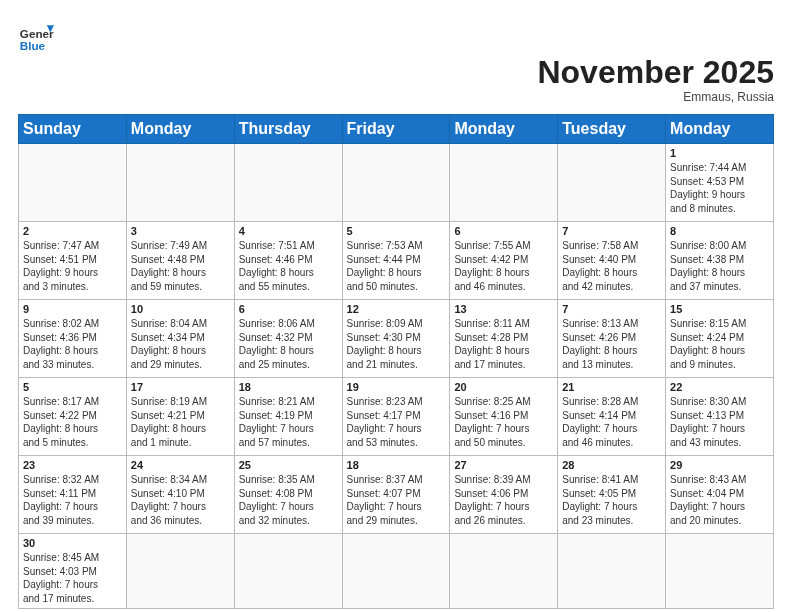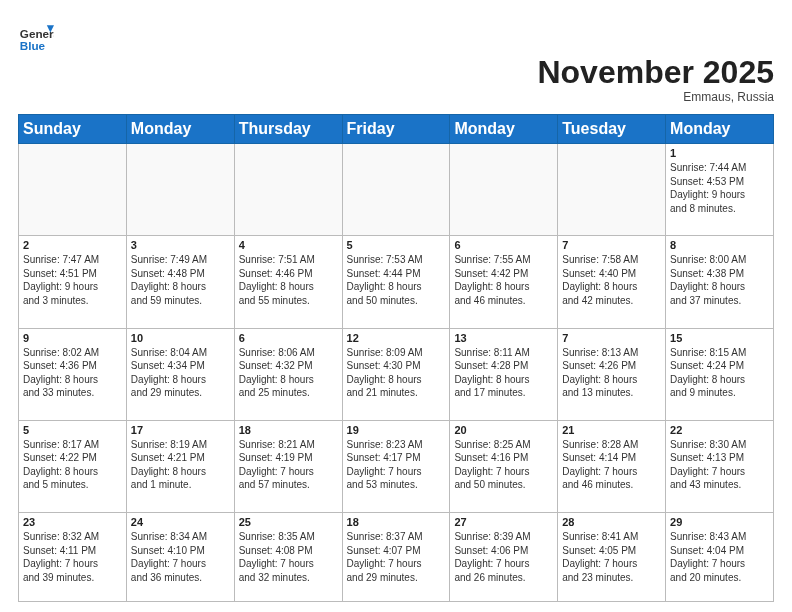--- a/index.html
+++ b/index.html
@@ -245,15 +245,27 @@
           </td>
           <td>
             <span class="day-number">28</span>
             <div class="day-info">Sunrise: 8:41 AM<br>Sunset: 4:05 PM<br>Daylight: 7 hours<br>and 23 minutes.</div>
           </td>
           <td>
             <span class="day-number">29</span>
             <div class="day-info">Sunrise: 8:43 AM<br>Sunset: 4:04 PM<br>Daylight: 7 hours<br>and 20 minutes.</div>
           </td>
         </tr>
+        <tr>
+          <td>
+            <span class="day-number">30</span>
+            <div class="day-info">Sunrise: 8:45 AM<br>Sunset: 4:03 PM<br>Daylight: 7 hours<br>and 17 minutes.</div>
+          </td>
+          <td class="empty-cell"></td>
+          <td class="empty-cell"></td>
+          <td class="empty-cell"></td>
+          <td class="empty-cell"></td>
+          <td class="empty-cell"></td>
+          <td class="empty-cell"></td>
+        </tr>
       </tbody>
   </table>
 </div>
 
 </body></html>

